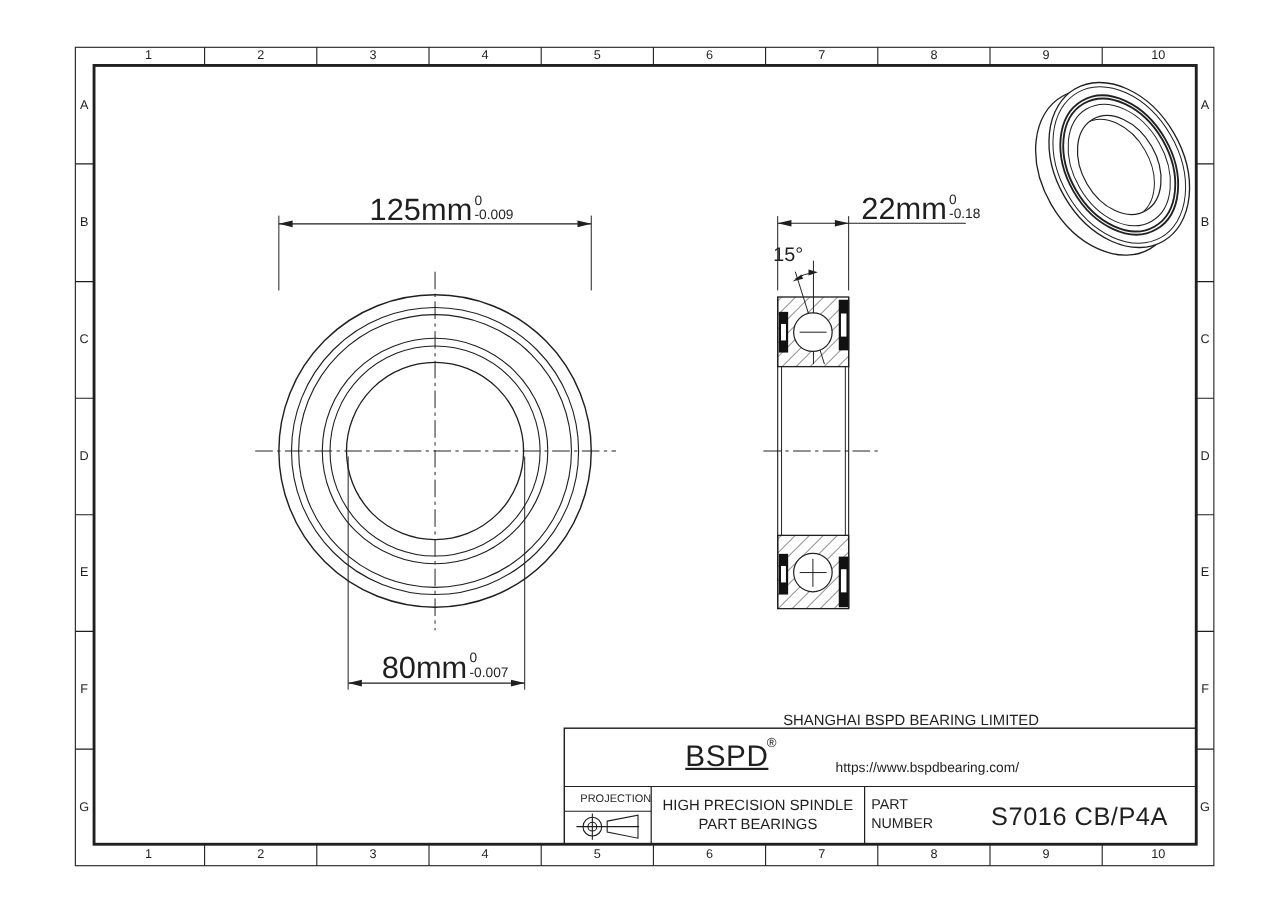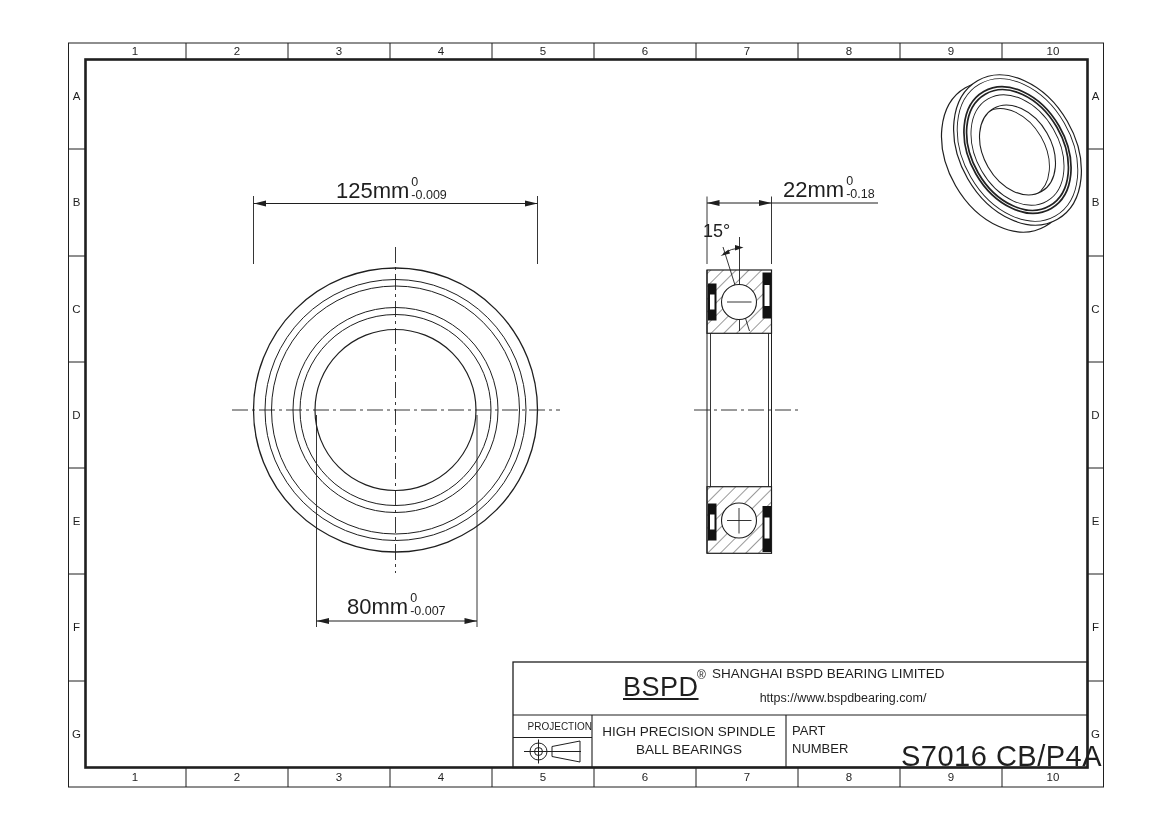--- a/index.html
+++ b/index.html
@@ -7,33 +7,33 @@
     position:relative;width:1170px;height:827px;background:#ffffff;
     font-family:"Liberation Sans", sans-serif;color:#1f1f1f;overflow:hidden;
   }
   #linework{position:absolute;left:0;top:0;}
   .gcol{position:absolute;width:102px;height:16px;text-align:center;
         font-size:11.5px;line-height:16px;}
   .gcol.bot{height:18px;line-height:18px;}
   .grow{position:absolute;width:17px;height:106px;display:flex;
         align-items:center;justify-content:center;font-size:11.5px;}
   .dim{position:absolute;display:flex;align-items:flex-end;gap:2px;}
-  .dim .main{font-size:22px;line-height:21px;}
+  .dim .main{font-size:28px;line-height:21px;}
   .dim .tol{display:flex;flex-direction:column;align-items:flex-start;
             font-size:12.5px;line-height:12.5px;padding-bottom:0px;}
   .angle{position:absolute;font-size:18px;line-height:18px;text-align:right;}
   .tb-logo{position:absolute;font-size:27px;line-height:26px;letter-spacing:0.5px;text-decoration:underline;}
   .tb-reg{position:absolute;font-size:12px;line-height:12px;}
   .tb-company{position:absolute;font-size:13.5px;line-height:14px;}
   .tb-url{position:absolute;font-size:12.5px;line-height:13px;}
   .tb-small{position:absolute;font-size:10px;line-height:12px;text-align:right;}
   .tb-prod{position:absolute;width:194px;left:592px;text-align:center;
            font-size:13.5px;line-height:14px;}
   .tb-part-label{position:absolute;left:792px;font-size:13px;line-height:13px;}
-  .tb-partnum{position:absolute;font-size:29px;line-height:22px;letter-spacing:0.5px;margin-top:14px;}
+  .tb-partnum{position:absolute;font-size:23px;line-height:22px;letter-spacing:0.5px;}
 </style>
 </head>
 <body>
 
 <div id="sheet">
 
   <svg id="linework" width="1170" height="827" viewBox="0 0 1170 827">
     <defs>
       <pattern id="hatch" patternUnits="userSpaceOnUse" width="9" height="9" patternTransform="rotate(45)">
         <line x1="0" y1="0" x2="0" y2="9" stroke="#1f1f1f" stroke-width="0.9"></line>
@@ -220,26 +220,26 @@
     <span class="tol">
       <span>0</span>
       <span>-0.18</span>
     </span>
   </div>
 
   <div class="angle" style="left:703px;top:222px">15°</div>
 
   <div class="tb-logo" style="left:623px;top:674px">BSPD</div>
   <div class="tb-reg" style="left:697px;top:669px">®</div>
-  <div class="tb-company" style="left:712px;top:667px">SHANGHAI BSPD BEARING LIMITED</div>
+  <div class="tb-company" style="left:712px;top:648px">SHANGHAI BSPD BEARING LIMITED</div>
   <div class="tb-url" style="left:513px;top:692px;width:660px;text-align:center">https://www.bspdbearing.com/</div>
 
   <div class="tb-small" style="left:513px;top:721px;width:79px">PROJECTION</div>
 
   <div class="tb-prod" style="top:725px">HIGH  PRECISION SPINDLE</div>
-  <div class="tb-prod" style="top:743px">BALL BEARINGS</div>
+  <div class="tb-prod" style="top:743px">PART BEARINGS</div>
 
   <div class="tb-part-label" style="top:724px">PART</div>
   <div class="tb-part-label" style="top:742px">NUMBER</div>
 
   <div class="tb-partnum" style="left:901px;top:731px">S7016 CB/P4A</div>
 
 </div>
 
 </body></html>

